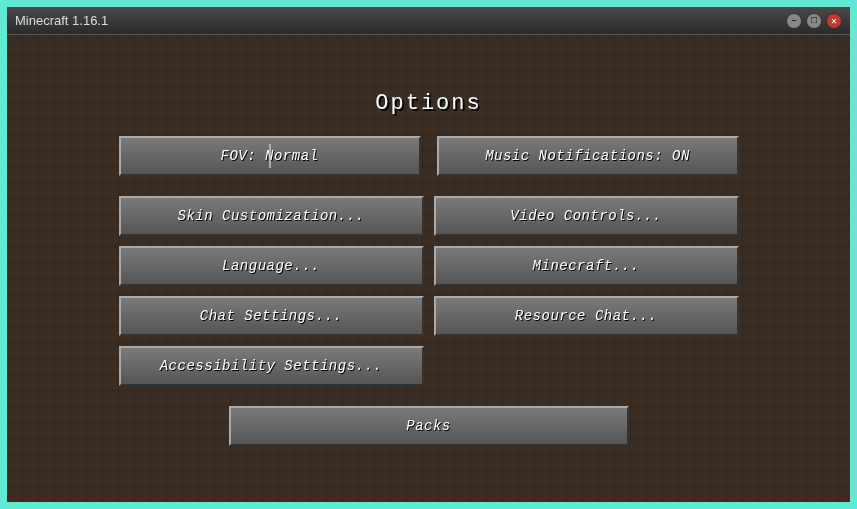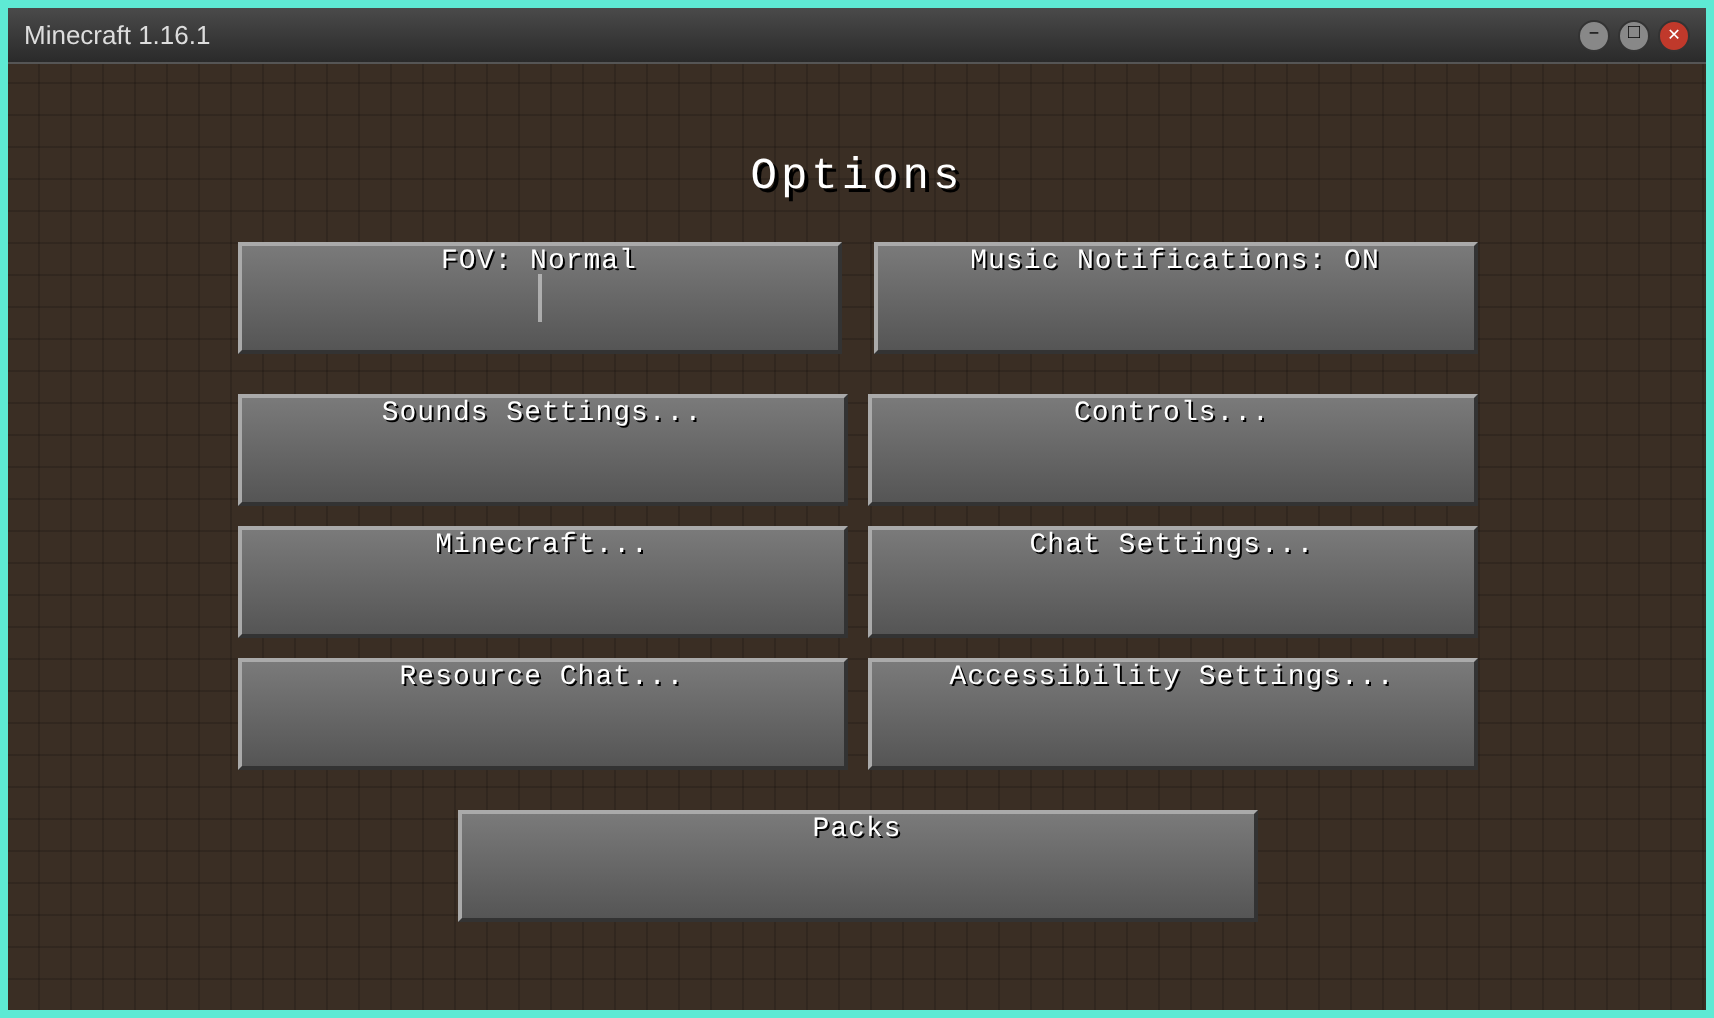--- a/index.html
+++ b/index.html
@@ -14,21 +14,21 @@
       overflow: hidden;
       font-family: 'Courier New', monospace;
       background-color: #1a1a1a;
     }
 
     .window {
       width: 857px;
       height: 509px;
       display: flex;
       flex-direction: column;
-      border: 4px solid #5eead4;
+      border: 7px solid #5eead4;
       background-color: #2d2d2d;
     }
 
     .title-bar {
       display: flex;
       align-items: center;
       justify-content: space-between;
       background: linear-gradient(to bottom, #4a4a4a, #2a2a2a);
       padding: 4px 8px;
       height: 28px;
@@ -99,34 +99,36 @@
 
     .top-row {
       display: flex;
       gap: 16px;
       width: 620px;
       margin-bottom: 10px;
     }
 
     .mc-btn {
       display: flex;
+      align-items: center;
       justify-content: center;
-      height: 56px;
+      height: 40px;
       background: linear-gradient(to bottom, #7a7a7a, #555555);
       border-top: 2px solid #aaaaaa;
       border-left: 2px solid #aaaaaa;
       border-right: 2px solid #333333;
       border-bottom: 2px solid #333333;
       color: #ffffff;
       font-family: 'Courier New', monospace;
       font-size: 14px;
       cursor: pointer;
       text-shadow: 1px 1px #000;
       letter-spacing: 0.5px;
       user-select: none;
+      font-style: italic;
     }
 
     .fov-btn {
       flex: 1;
       position: relative;
     }
 
     .fov-btn::after {
       content: '';
       position: absolute;
@@ -189,24 +191,27 @@
       <div class="mc-btn fov-btn">
         <span>FOV: Normal</span>
       </div>
       <div class="mc-btn realms-btn">
         <span>Music Notifications: ON</span>
       </div>
     </div>
 
     <div class="grid">
       <div class="mc-btn grid-btn">
-        <span>Sounds Settings...</span>
-      </div>
-      <div class="mc-btn grid-btn">
-        <span>Controls...</span>
+        <span>Skin Customization...</span>
+      </div>
+      <div class="mc-btn grid-btn">
+        <span>Video Controls...</span>
+      </div>
+      <div class="mc-btn grid-btn">
+        <span>Language...</span>
       </div>
       <div class="mc-btn grid-btn">
         <span>Minecraft...</span>
       </div>
       <div class="mc-btn grid-btn">
         <span>Chat Settings...</span>
       </div>
       <div class="mc-btn grid-btn">
         <span>Resource Chat...</span>
       </div>

